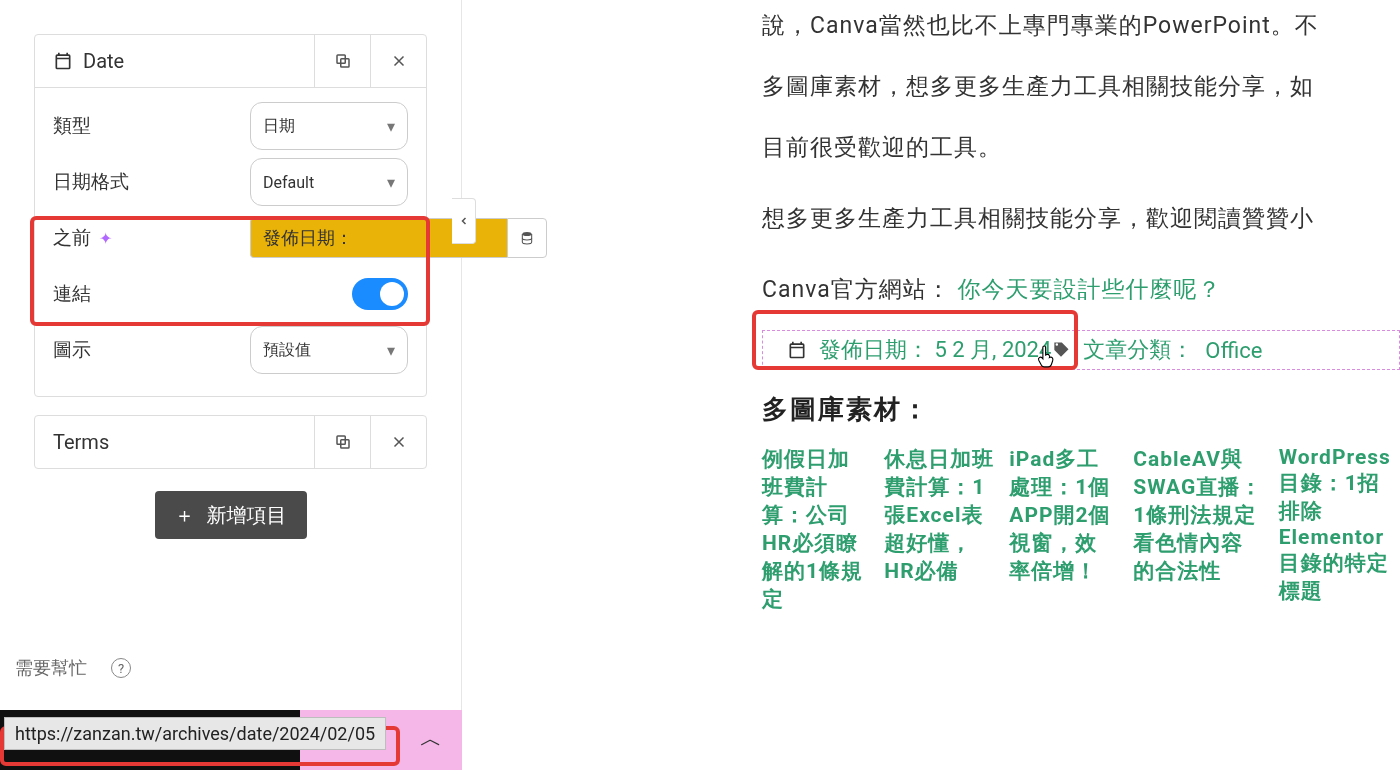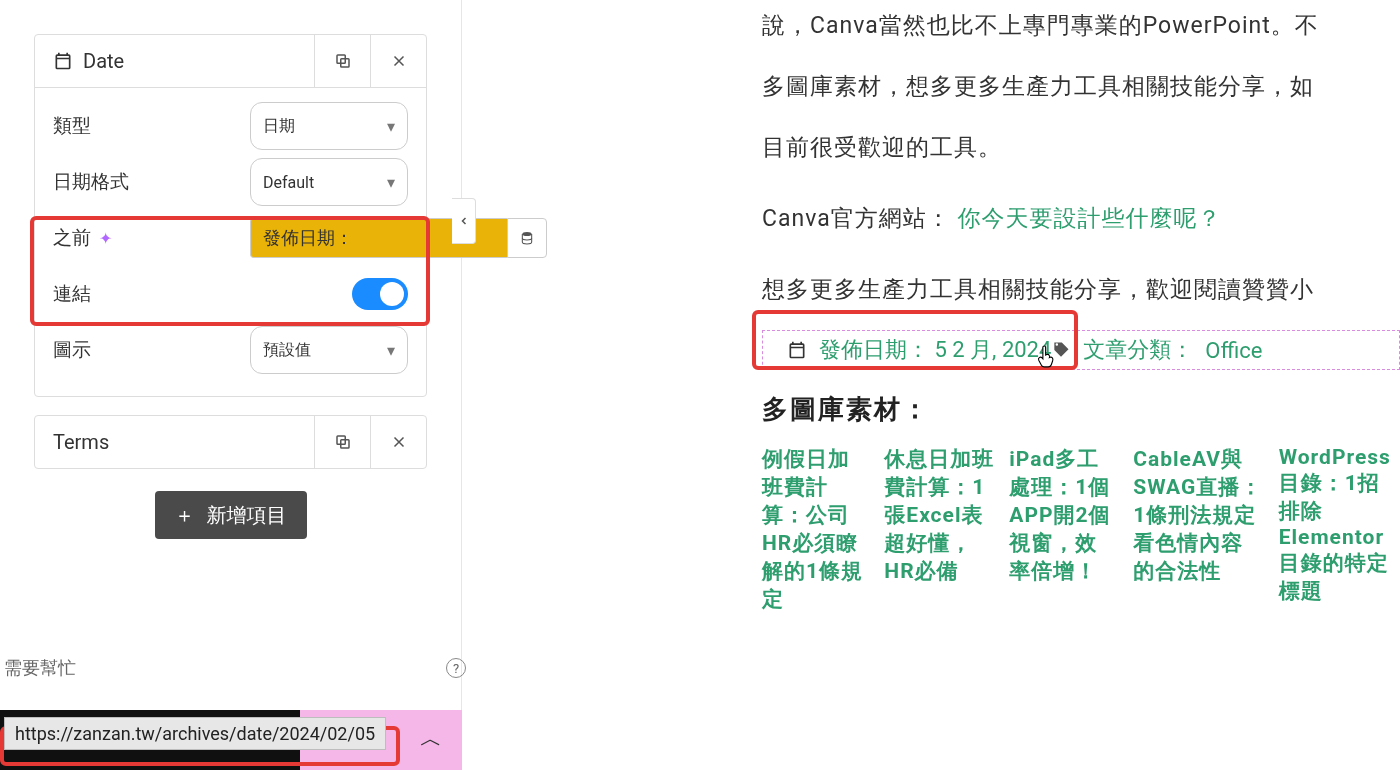--- a/index.html
+++ b/index.html
@@ -178,26 +178,26 @@
     height: 48px;
     width: 152px;
     border-radius: 4px;
     margin: 22px auto 0 auto;
     cursor: pointer;
   }
 
   .help-row {
     position: absolute;
     bottom: 90px;
-    left: 4px;
+    left: 15px;
     width: 462px;
     display: flex;
     align-items: center;
-    justify-content: space-between;
-    gap: 8px;
+    justify-content: flex-start;
+    gap: 24px;
     color: #666;
     font-size: 18px;
   }
   .help-q {
     width: 20px; height: 20px;
     border: 1.5px solid #888;
     border-radius: 50%;
     display: inline-flex;
     align-items: center;
     justify-content: center;
@@ -479,25 +479,25 @@
     </svg>
 </div>
 
 <div class="url-tooltip">https://zanzan.tw/archives/date/2024/02/05</div>
 
 <div class="right-preview">
   <div class="body-text">
     <p>說，Canva當然也比不上專門專業的PowerPoint。不</p>
     <p>多圖庫素材，想多更多生產力工具相關技能分享，如</p>
     <p>目前很受歡迎的工具。</p>
+    <p style="margin-top:18px;">想多更多生產力工具相關技能分享，歡迎閱讀贊贊小</p>
     <p style="margin-top:18px;">
       <span>Canva官方網站：</span>
       <a class="link-green">你今天要設計些什麼呢？</a>
     </p>
-    <p style="margin-top:18px;">想多更多生產力工具相關技能分享，歡迎閱讀贊贊小</p>
   </div>
 
   <div class="meta-row">
     <div class="meta-item">
       <span class="icon">
         <svg viewBox="0 0 24 24" width="20" height="20" fill="currentColor">
             <path d="M19 4h-1V2h-2v2H8V2H6v2H5a2 2 0 0 0-2 2v14a2 2 0 0 0 2 2h14a2 2 0 0 0 2-2V6a2 2 0 0 0-2-2zm0 16H5V10h14v10zM5 8V6h14v2H5z"></path>
           </svg>
       </span>
       <span>發佈日期： 5 2 月, 2024</span>

